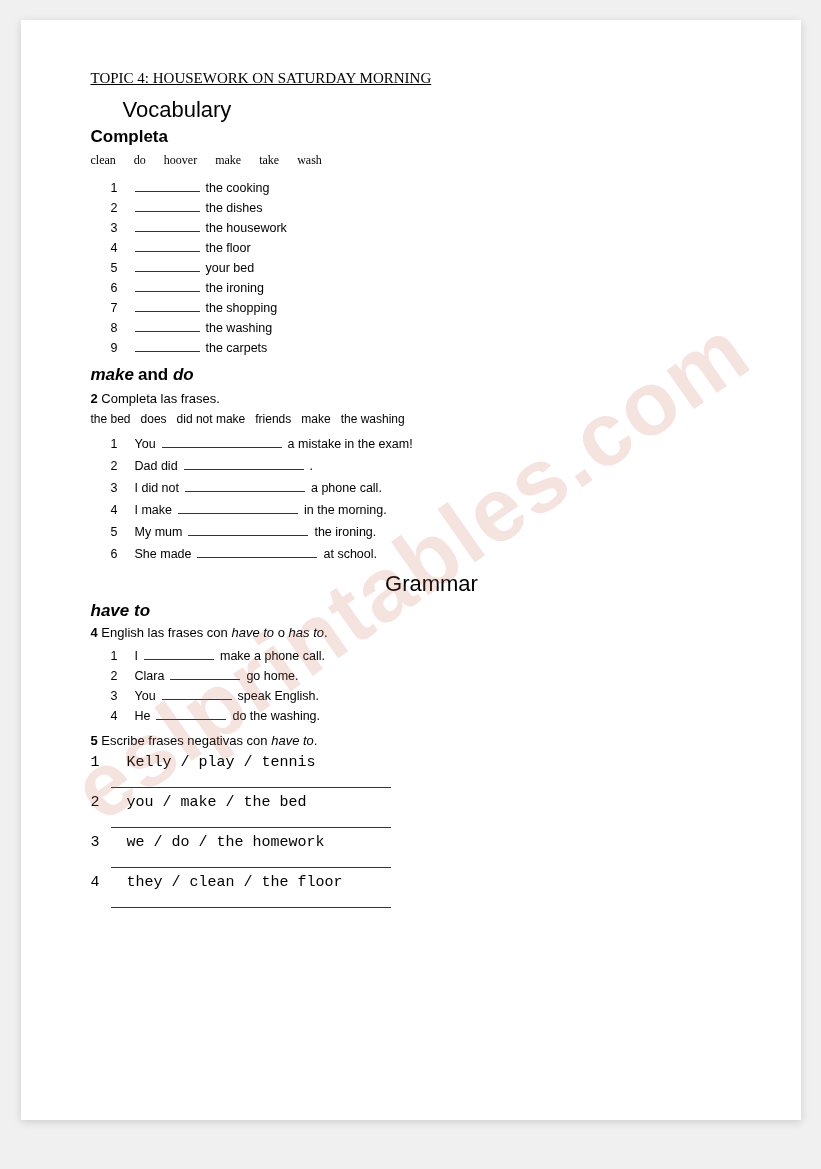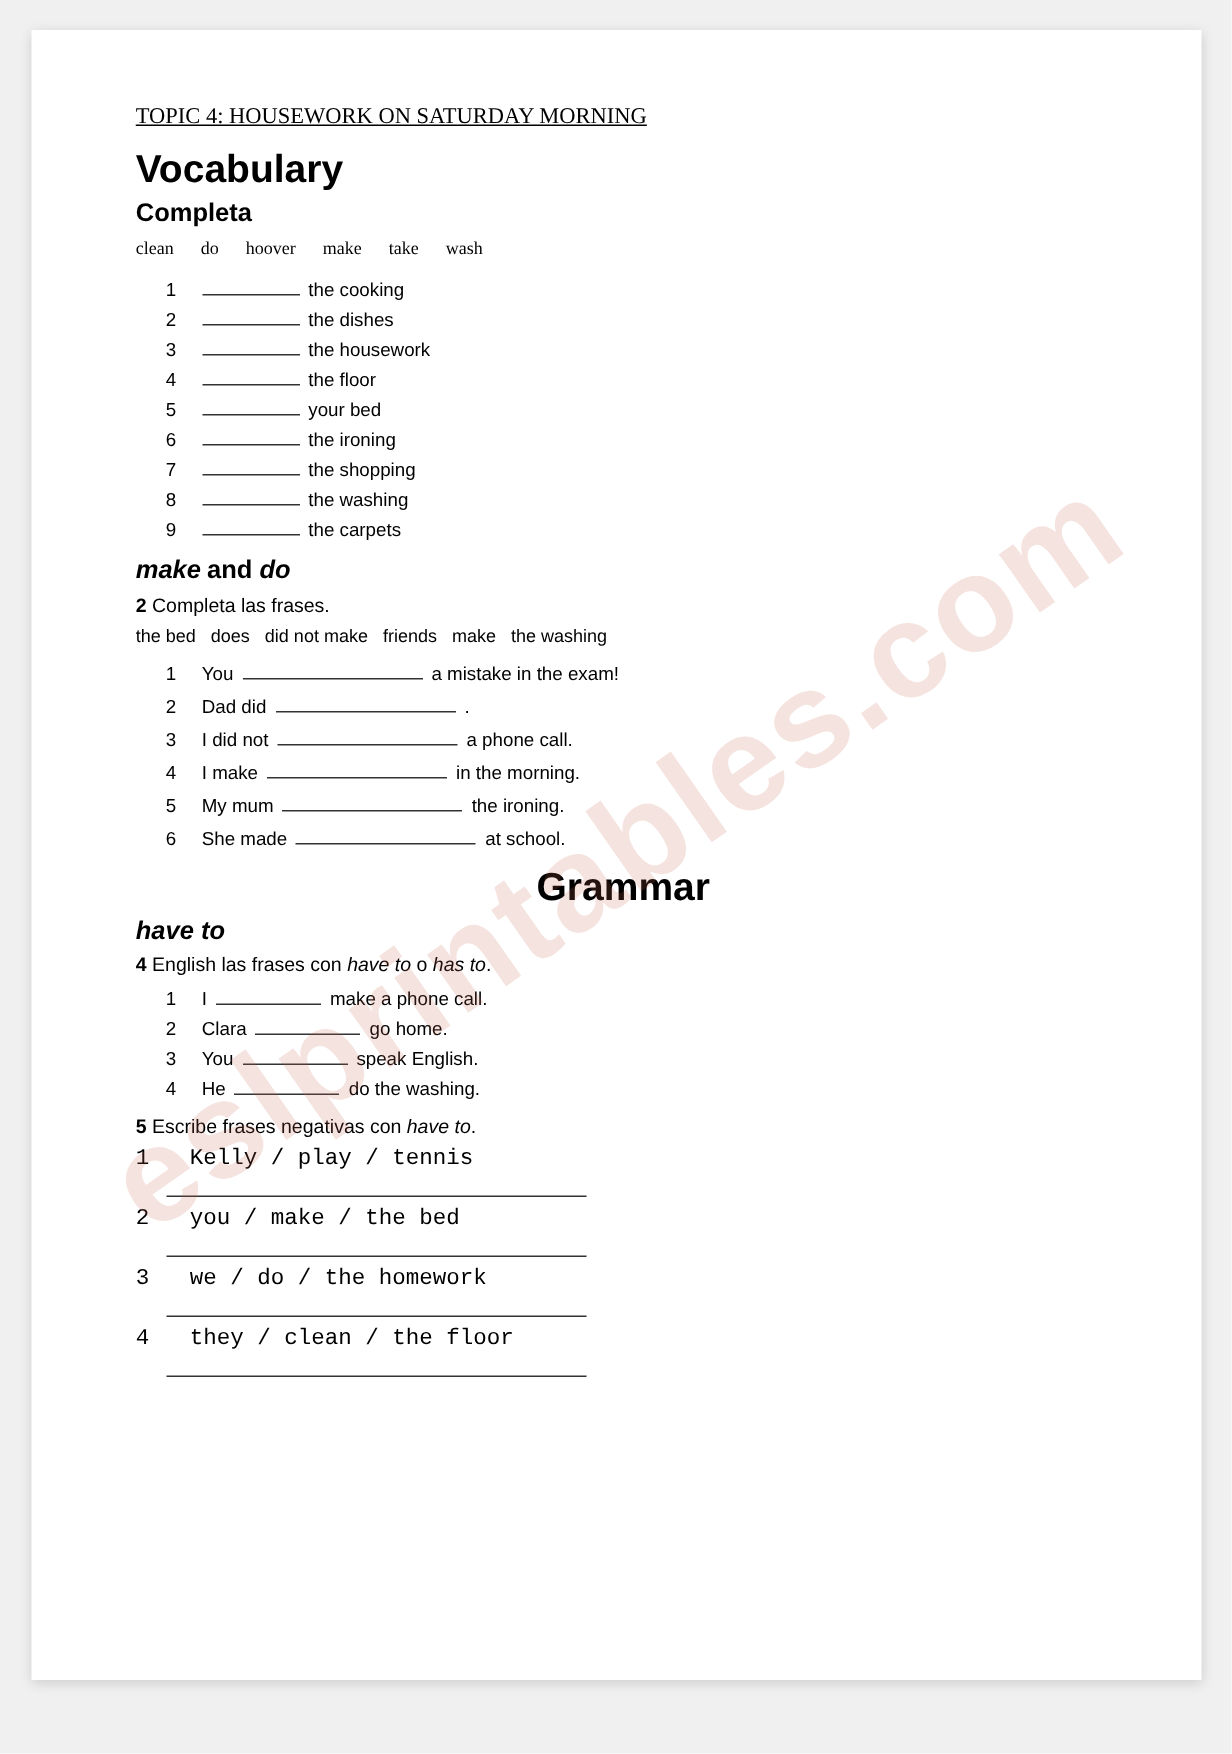--- a/index.html
+++ b/index.html
@@ -34,24 +34,25 @@
       letter-spacing: 2px;
     }
     .title {
       font-size: 15px;
       font-weight: normal;
       text-decoration: underline;
       margin-bottom: 10px;
       font-family: 'Times New Roman', Times, serif;
     }
     .section-heading {
-      font-size: 26px;
-      font-weight: bold;
+      font-size: 22px;
+      font-weight: normal;
       margin-bottom: 4px;
       font-family: Arial, sans-serif;
+      margin-left: 32px;
     }
     .sub-heading {
       font-size: 17px;
       font-weight: bold;
       margin-bottom: 6px;
       font-family: Arial, sans-serif;
     }
     .italic-heading {
       font-style: italic;
       font-size: 17px;

